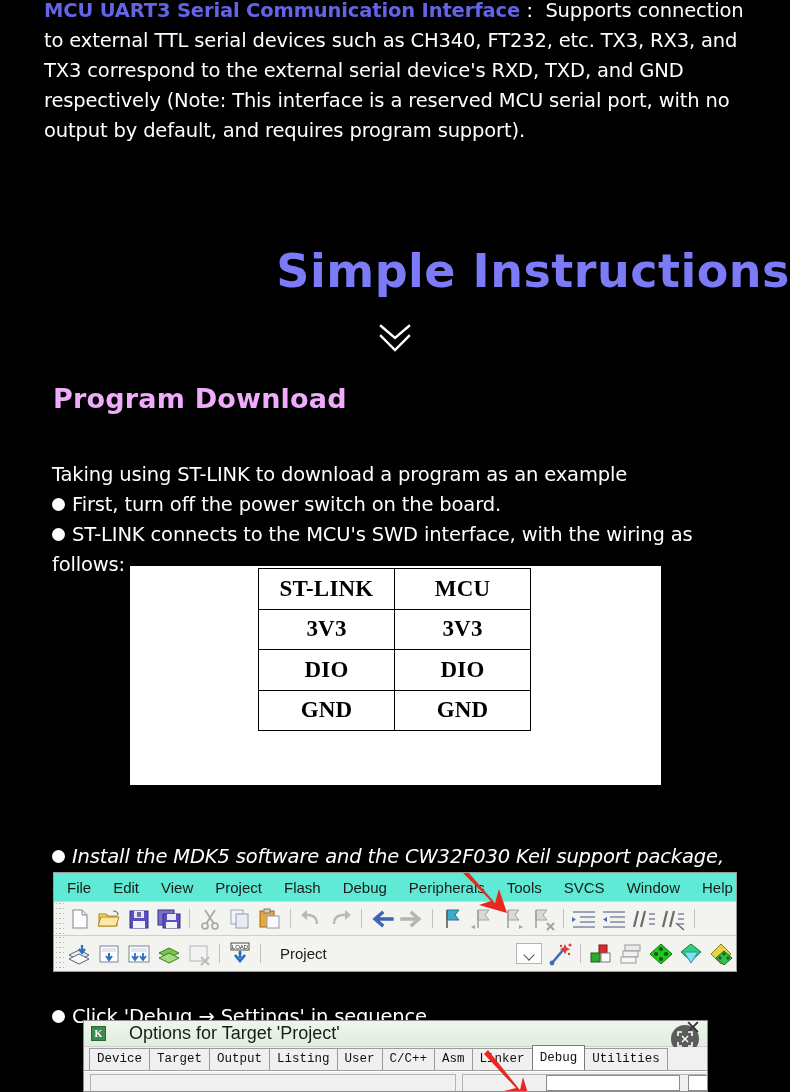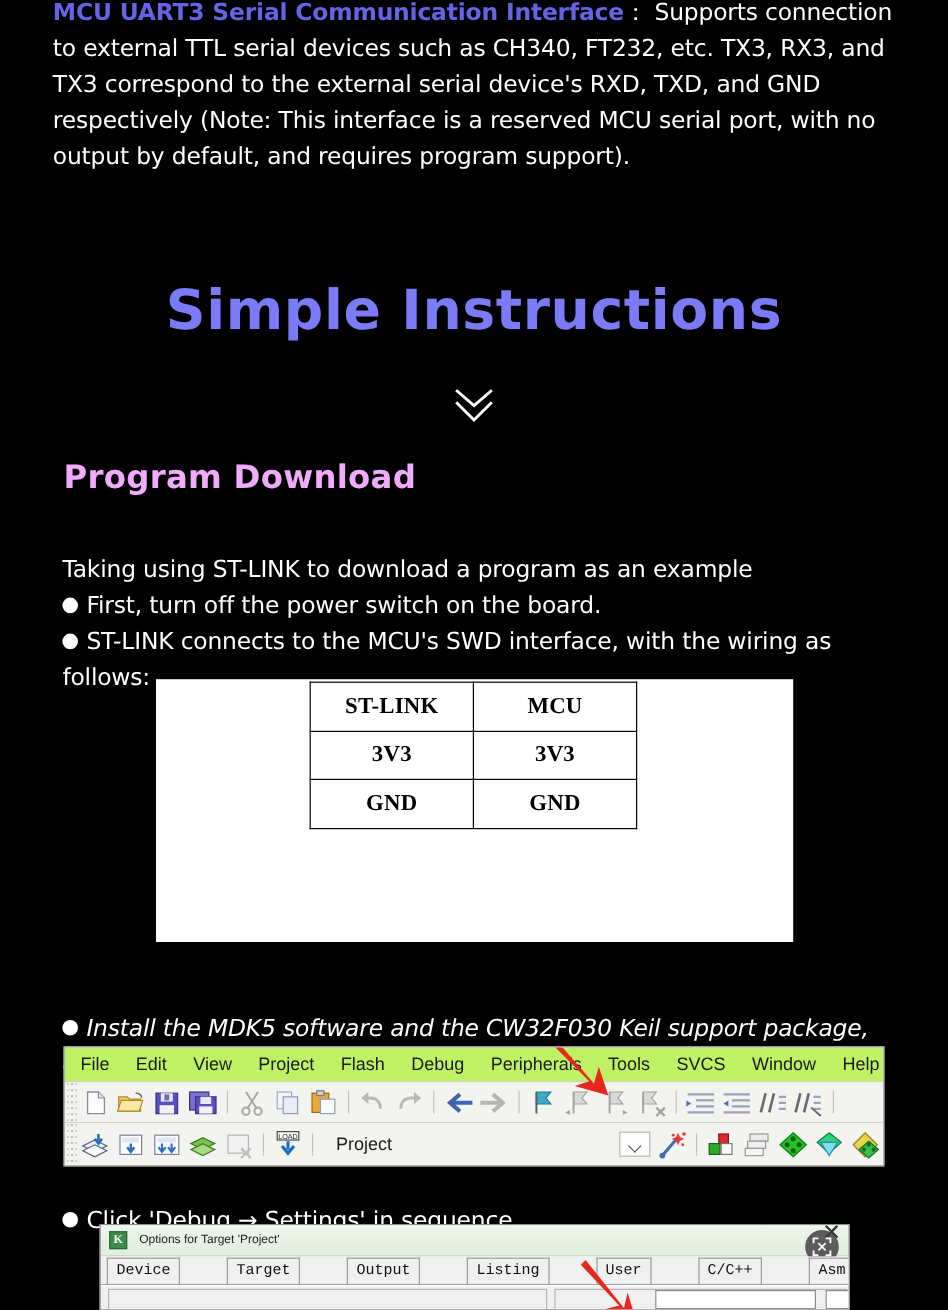--- a/index.html
+++ b/index.html
@@ -25,22 +25,22 @@
     color: #ffffff;
   }
   .intro .lead {
     color: #6464e6;
     font-weight: 600;
   }
 
   
   .big-heading {
     position: absolute;
-    left: 0; top: 231px; width: 790px;
-    text-align: center;
+    left: 0; top: 244px; width: 790px;
+    text-align: right;
     font-size: 46px;
     font-weight: 600;
     letter-spacing: 0.5px;
     color: #7b7bf7;
   }
   .chevrons {
     position: absolute;
     left: 0; top: 322px; width: 790px;
     text-align: center;
   }
@@ -88,21 +88,21 @@
     border-collapse: collapse;
     font-family: "Liberation Serif", serif;
     color: #000000;
   }
   table.pins td {
     border: 1px solid #000000;
     width: 136px;
     height: 40.5px;
     text-align: center;
     vertical-align: middle;
-    font-size: 19px;
+    font-size: 23px;
     font-weight: bold;
     letter-spacing: 0.2px;
   }
 
   
   .para-2 {
     position: absolute;
     left: 52px; top: 842px; width: 700px;
     font-size: 19.5px; line-height: 30px;
     letter-spacing: -0.15px;
@@ -121,21 +121,21 @@
     position: absolute;
     left: 53px; top: 872px;
     width: 684px; height: 100px;
     background: #ffffff;
     border: 1px solid #9a9a9a;
     overflow: hidden;
     font-family: "Liberation Sans", sans-serif;
   }
   .menubar {
     height: 29px;
-    background: #bef264;
+    background: #5eead4;
     display: flex;
     align-items: center;
     padding-left: 13px;
     border-bottom: 1px solid #d3d3d3;
   }
   .menubar .mi {
     font-size: 15px;
     color: #1b1b1b;
     margin-right: 22px;
     white-space: nowrap;
@@ -205,22 +205,22 @@
   .dlg-title {
     height: 26px;
     background: linear-gradient(#eef6ec, #dfeedd);
     display: flex; align-items: center;
     padding-left: 7px;
     border-bottom: 1px solid #cfcfcf;
     position: relative;
   }
   .dlg-title .tt {
     font-family: "Liberation Sans", sans-serif;
-    font-size: 10px; color: #1b1b1b;
-    margin-left: 10px;
+    font-size: 18px; color: #1b1b1b;
+    margin-left: 23px;
   }
   .keil-logo {
     width: 15px; height: 15px;
     background: #3e8c4c;
     border: 1px solid #2c6637;
     color: #fff;
     font-size: 10px;
     font-family: "Liberation Serif", serif;
     text-align: center;
     line-height: 14px;
@@ -240,21 +240,20 @@
     display: flex; align-items: center; justify-content: center;
   }
   .tabstrip {
     display: flex;
     align-items: flex-end;
     height: 24px;
     padding-left: 5px;
     background: #f0f0f0;
     border-bottom: 1px solid #a0a0a0;
     position: relative;
-    gap: 40px;
   }
   .tabstrip .tab {
     font-size: 12.5px;
     color: #101010;
     padding: 3px 7px 3px 7px;
     border: 1px solid #9b9b9b;
     border-bottom: none;
     background: #f0f0f0;
     margin-right: -1px;
     white-space: nowrap;
@@ -322,20 +321,24 @@
   <div class="table-card">
     <table class="pins">
       <tbody>
         <tr>
           <td>ST-LINK</td>
           <td>MCU</td>
         </tr>
         <tr>
           <td>3V3</td>
           <td>3V3</td>
+        </tr>
+        <tr>
+          <td>DIO</td>
+          <td>DIO</td>
         </tr>
         <tr>
           <td>GND</td>
           <td>GND</td>
         </tr>
       </tbody>
     </table>
   </div>
 
   <div class="para-2">

